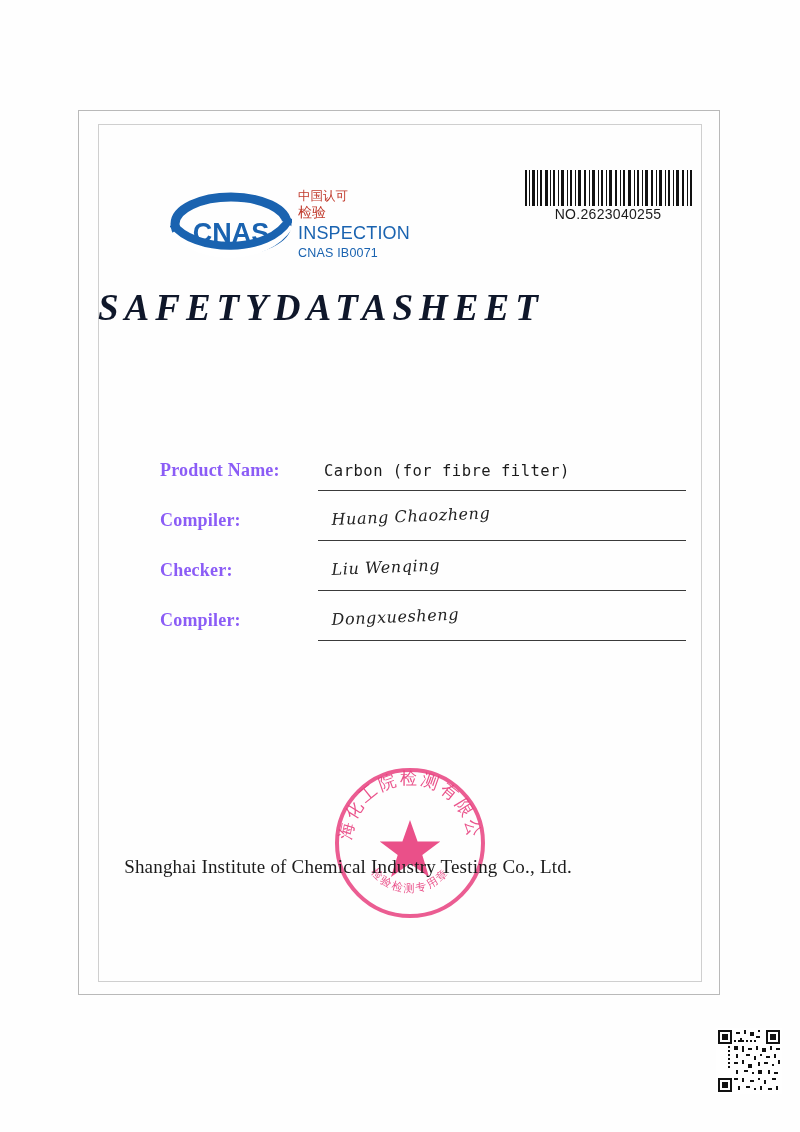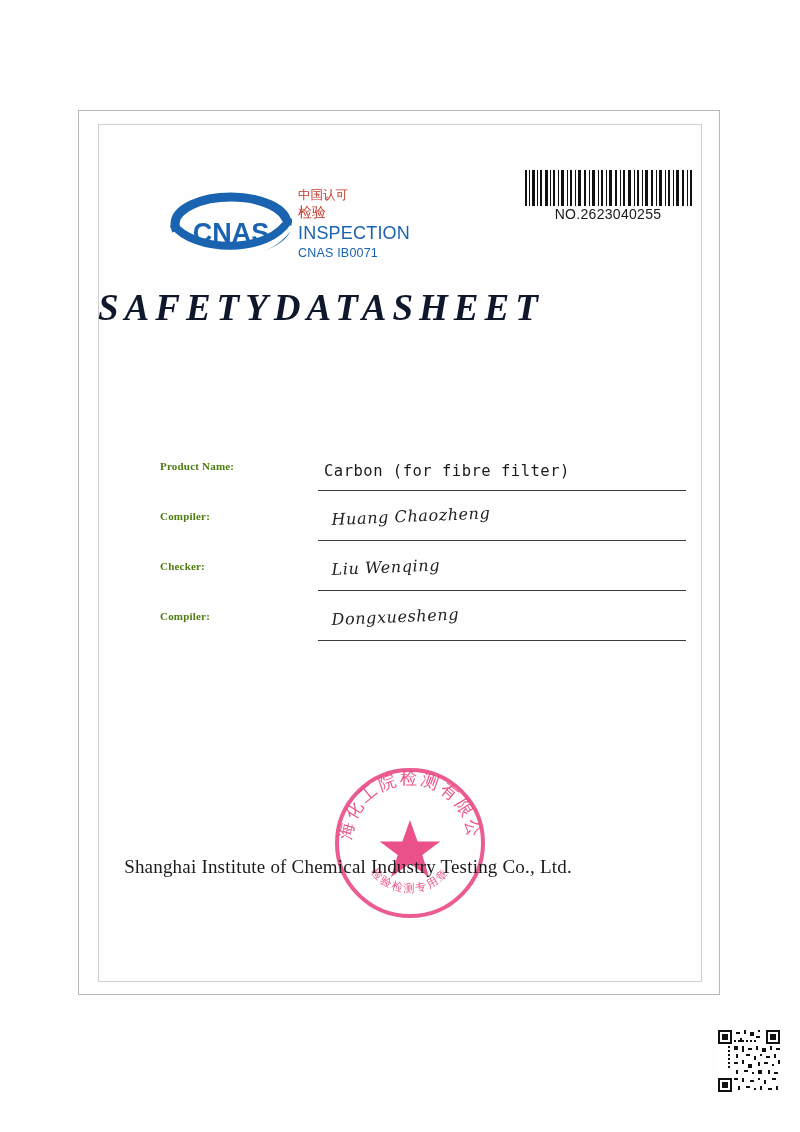--- a/index.html
+++ b/index.html
@@ -58,21 +58,21 @@
   }
   .cnas-text {
     position: absolute;
     left: 128px;
     top: 2px;
     width: 120px;
     color: #1a63b0;
     line-height: 1.28;
   }
   .cnas-text .zh {
-    font-family: Liberation Mono, monospace;
+    font-family: Liberation Sans, sans-serif;
     font-size: 12.5px;
     color: #c0392b;
   }
   .cnas-text .zh2 {
     font-family: "DejaVu Sans", sans-serif;
     font-size: 14px;
     color: #c0392b;
   }
   .cnas-text .en {
     font-family: Liberation Sans, sans-serif;
@@ -131,22 +131,22 @@
   .field-row {
     position: relative;
     height: 50px;
   }
   .field-label {
     position: absolute;
     left: 0;
     top: 8px;
     font-family: "Liberation Serif", serif;
     font-weight: bold;
-    font-size: 11px;
-    color: #4d7c0f;
+    font-size: 18px;
+    color: #8b5cf6;
     letter-spacing: .2px;
   }
   .field-line {
     position: absolute;
     left: 158px;
     right: 0;
     top: 38px;
     border-bottom: 1px solid #3a3a3a;
   }
   .field-value {

